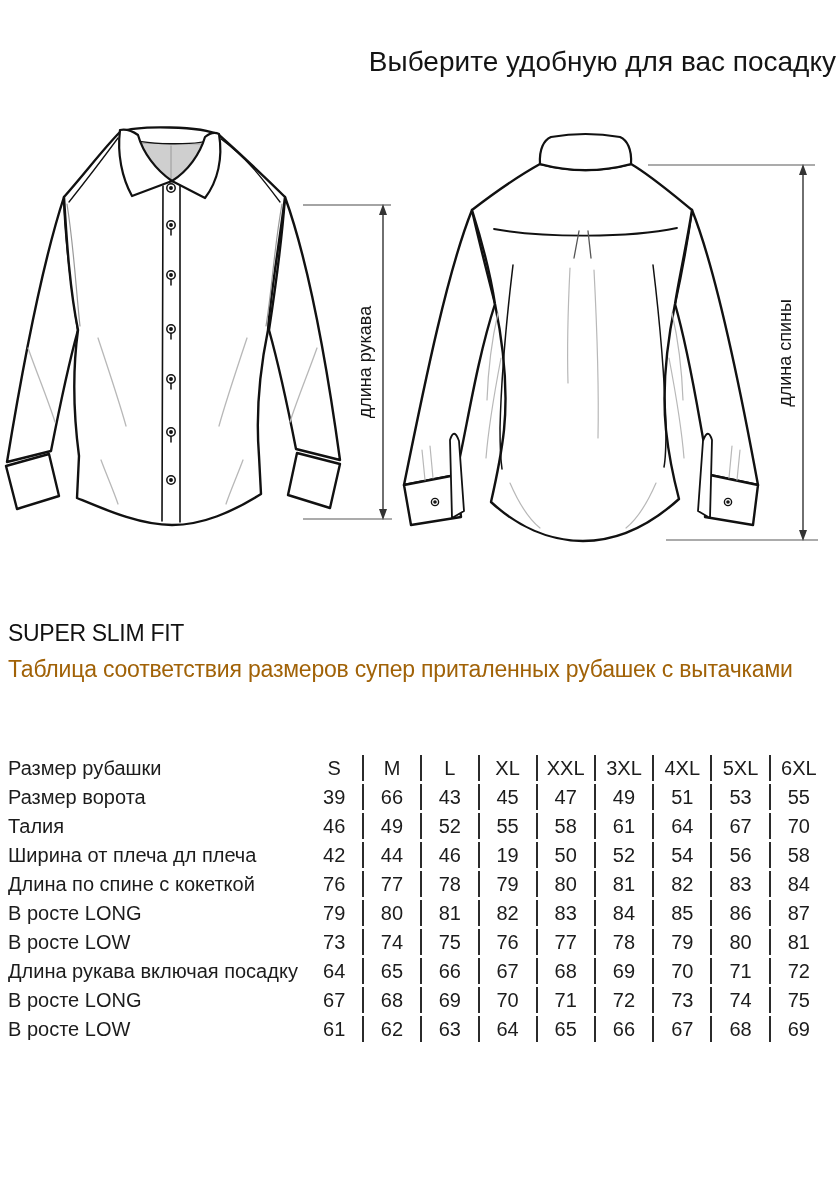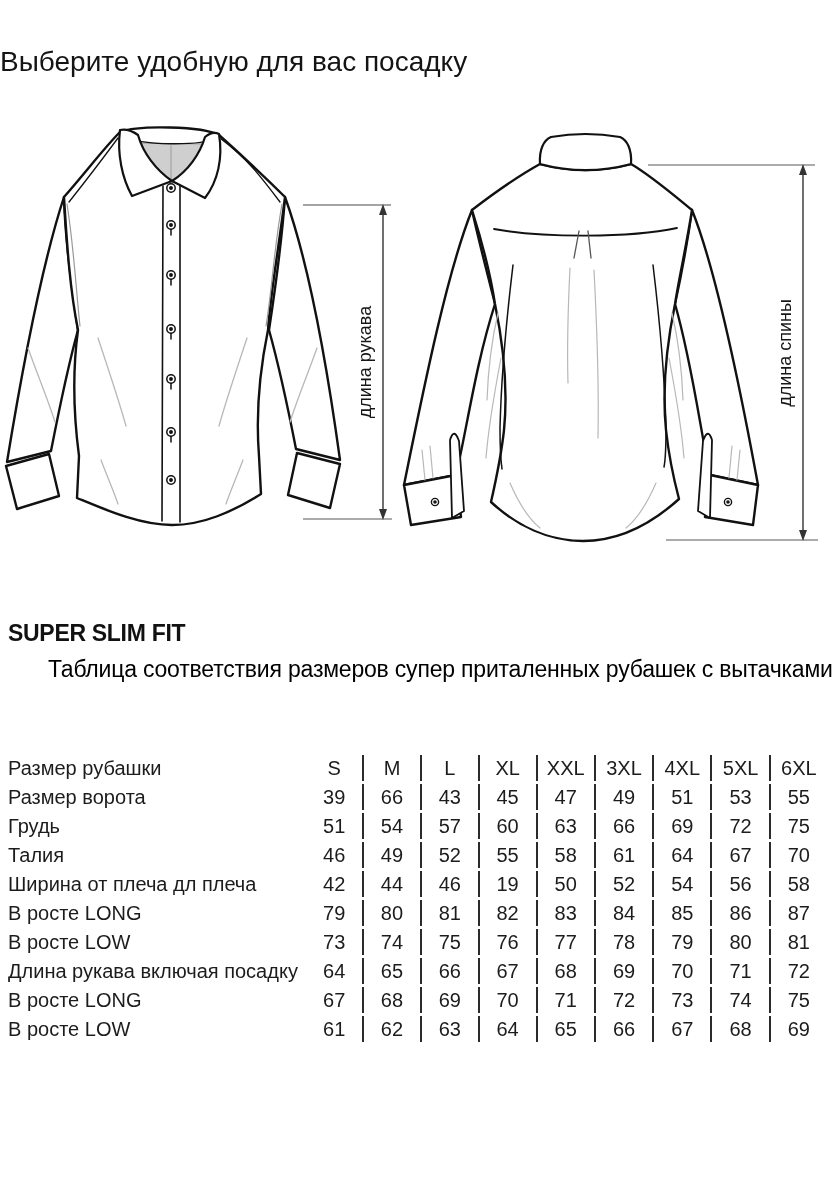--- a/index.html
+++ b/index.html
@@ -2,31 +2,31 @@
 <html><head>
 <meta charset="utf-8">
 <style>
   html,body{margin:0;padding:0;}
   body{
     width:836px;height:1200px;position:relative;background:#ffffff;
     font-family:"Liberation Sans","DejaVu Sans",sans-serif;color:#1a1a1a;
     overflow:hidden;
   }
   .title{
-    position:absolute;top:45px;left:0;width:836px;text-align:left;
+    position:absolute;top:45px;left:0;width:836px;text-align:right;
     font-size:28px;line-height:34px;color:#141414;
   }
   .diagram{position:absolute;top:108px;left:0;}
   .heading{
-    position:absolute;top:620px;left:8px;font-size:23px;font-weight:bold;
+    position:absolute;top:620px;left:8px;font-size:23px;font-weight:normal;
     letter-spacing:-0.3px;color:#111;
   }
   .desc{
     position:absolute;top:653px;left:8px;font-size:23px;line-height:32px;
-    letter-spacing:-0.2px;color:#000000;margin-left:40px;
+    letter-spacing:-0.2px;color:#a16207;
   }
   .size-table{
     position:absolute;top:752px;left:8px;display:table;width:819px;
     border-collapse:separate;border-spacing:0 3px;font-size:20px;color:#1c1c1c;
   }
   .tr{display:table-row;}
   .td{display:table-cell;height:26px;vertical-align:middle;}
   .td.label{width:306px;text-align:left;margin-left:24px;}
   .td.v{width:57px;text-align:center;}
   .td.v + .td.v{border-left:2px solid #2b2b2b;}
@@ -202,32 +202,20 @@
     <div class="td v">66</div>
     <div class="td v">43</div>
     <div class="td v">45</div>
     <div class="td v">47</div>
     <div class="td v">49</div>
     <div class="td v">51</div>
     <div class="td v">53</div>
     <div class="td v">55</div>
   </div>
   <div class="tr">
-    <div class="td label">Грудь</div>
-    <div class="td v">51</div>
-    <div class="td v">54</div>
-    <div class="td v">57</div>
-    <div class="td v">60</div>
-    <div class="td v">63</div>
-    <div class="td v">66</div>
-    <div class="td v">69</div>
-    <div class="td v">72</div>
-    <div class="td v">75</div>
-  </div>
-  <div class="tr">
     <div class="td label">Талия</div>
     <div class="td v">46</div>
     <div class="td v">49</div>
     <div class="td v">52</div>
     <div class="td v">55</div>
     <div class="td v">58</div>
     <div class="td v">61</div>
     <div class="td v">64</div>
     <div class="td v">67</div>
     <div class="td v">70</div>
@@ -238,20 +226,32 @@
     <div class="td v">44</div>
     <div class="td v">46</div>
     <div class="td v">19</div>
     <div class="td v">50</div>
     <div class="td v">52</div>
     <div class="td v">54</div>
     <div class="td v">56</div>
     <div class="td v">58</div>
   </div>
   <div class="tr">
+    <div class="td label">Длина по спине с кокеткой</div>
+    <div class="td v">76</div>
+    <div class="td v">77</div>
+    <div class="td v">78</div>
+    <div class="td v">79</div>
+    <div class="td v">80</div>
+    <div class="td v">81</div>
+    <div class="td v">82</div>
+    <div class="td v">83</div>
+    <div class="td v">84</div>
+  </div>
+  <div class="tr">
     <div class="td label">В росте LONG</div>
     <div class="td v">79</div>
     <div class="td v">80</div>
     <div class="td v">81</div>
     <div class="td v">82</div>
     <div class="td v">83</div>
     <div class="td v">84</div>
     <div class="td v">85</div>
     <div class="td v">86</div>
     <div class="td v">87</div>

